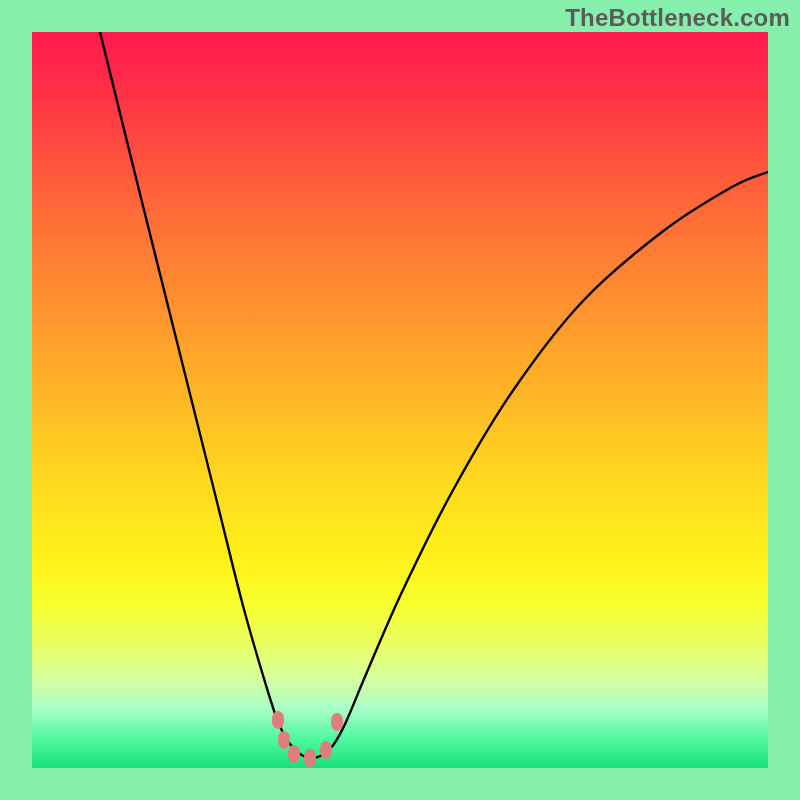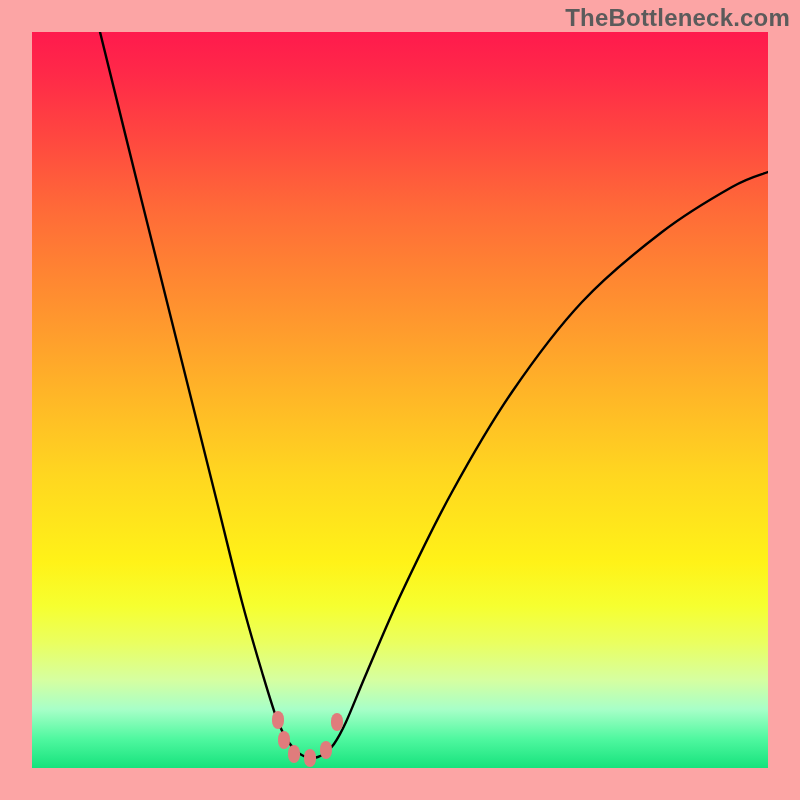--- a/index.html
+++ b/index.html
@@ -9,21 +9,21 @@
     height: 800px;
     background: #000;
     overflow: hidden;
   }
   .frame {
     position: absolute;
     left: 0;
     top: 0;
     width: 800px;
     height: 800px;
-    background: #fca5a5;
+    background: #86efac;
   }
   .plot {
     position: absolute;
     left: 32px;
     top: 32px;
     width: 736px;
     height: 736px;
     overflow: hidden;
   }
   .gradient {

